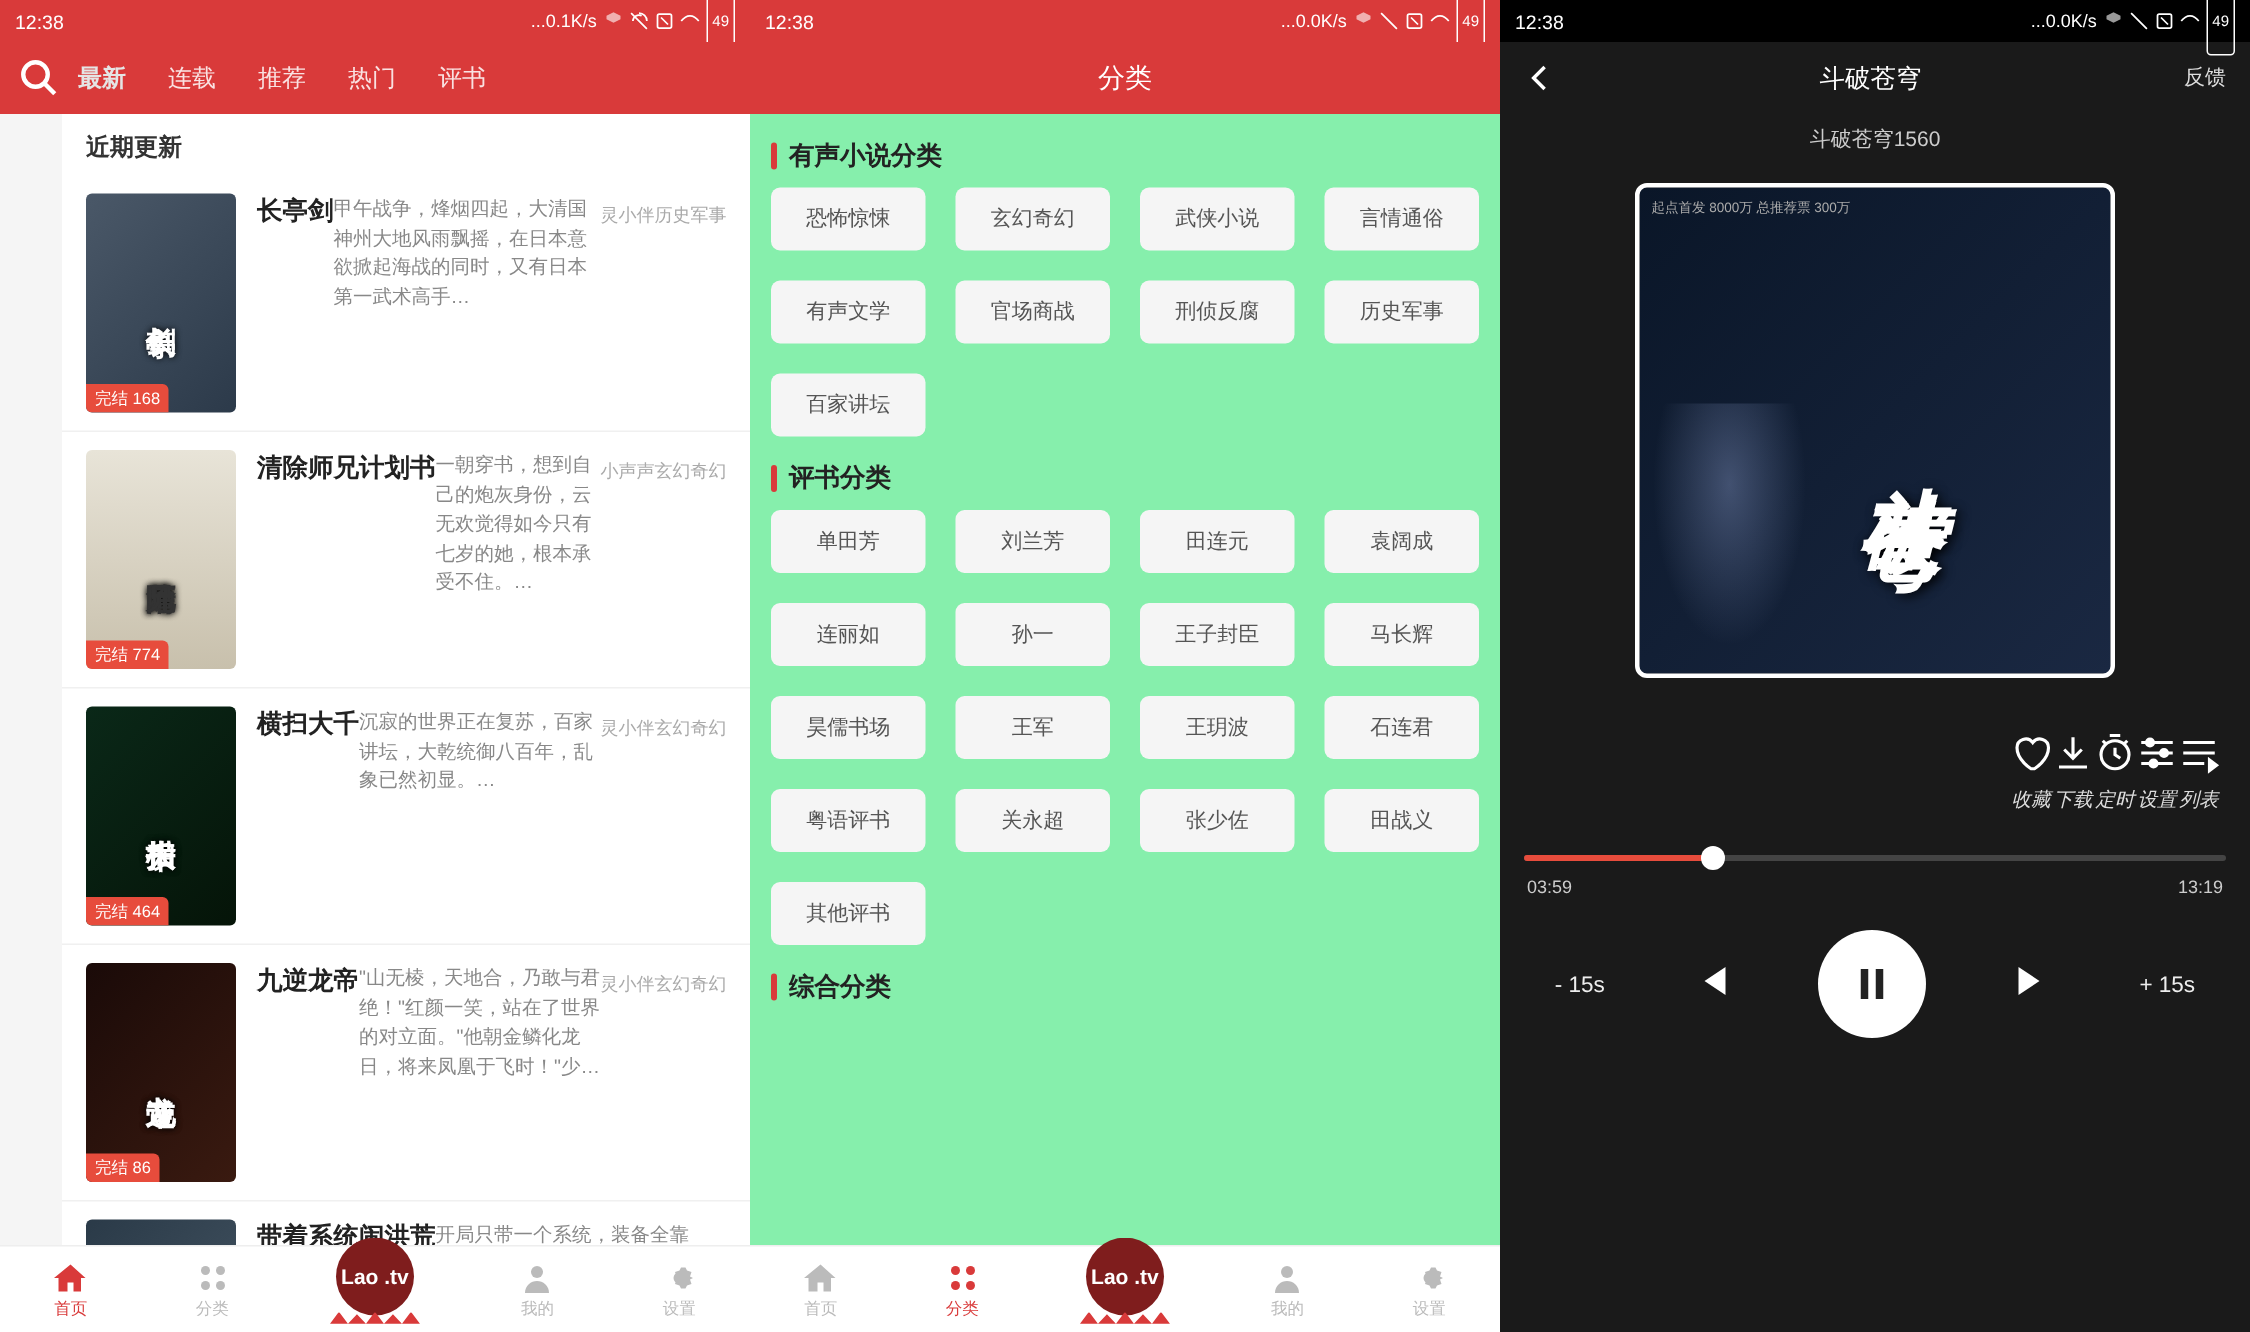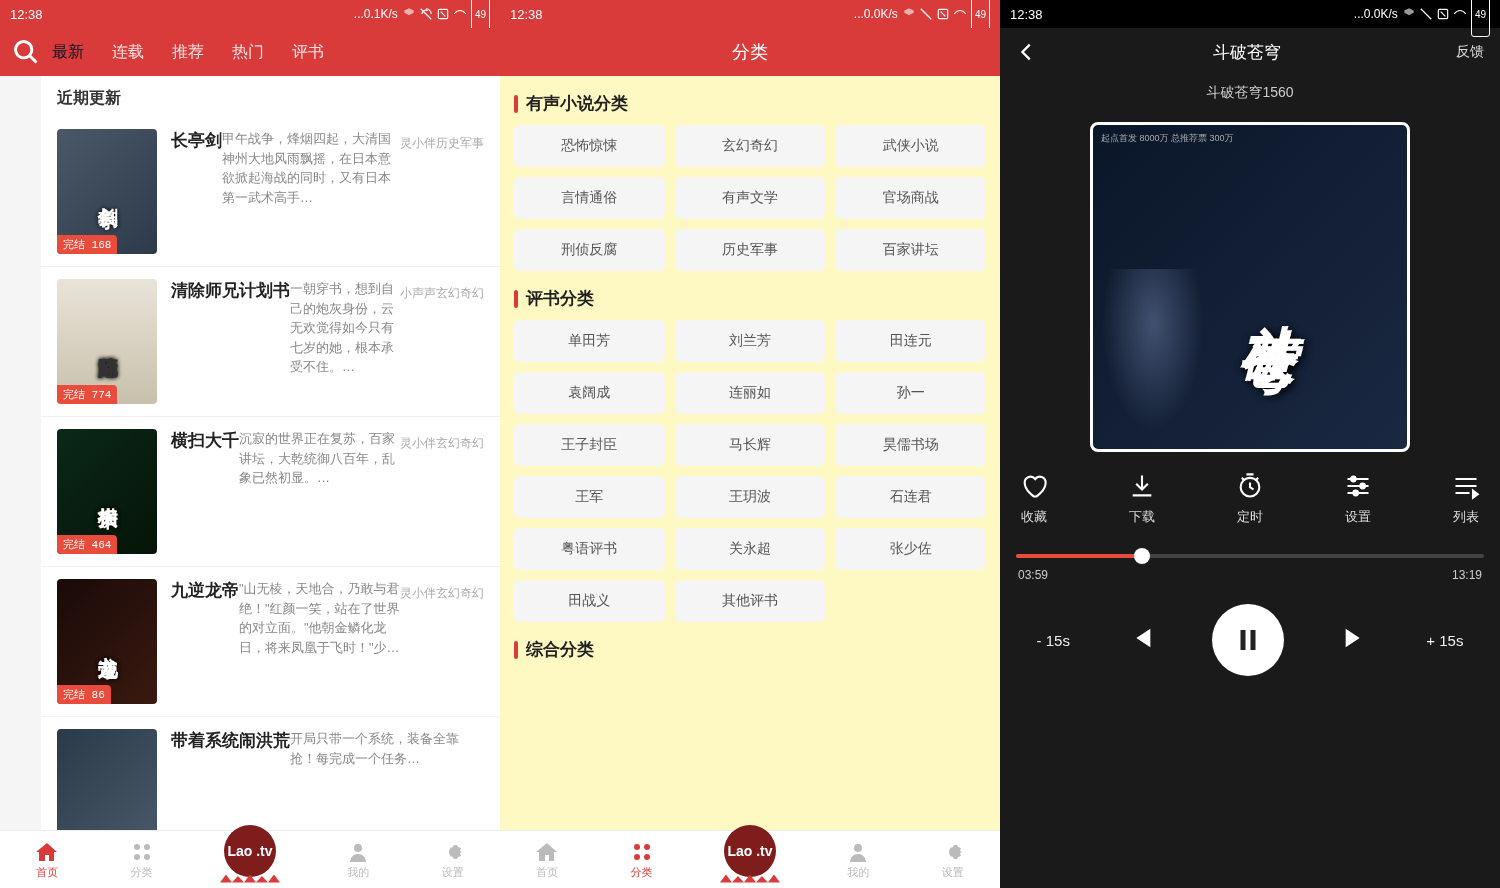--- a/index.html
+++ b/index.html
@@ -15,61 +15,61 @@
 .status-right { display: flex; align-items: center; gap: 4px; font-size: 12px; }
 .status-icons { display: flex; align-items: center; gap: 3px; }
 .status-icons svg { width: 14px; height: 14px; }
 .battery-box { border: 1px solid #fff; border-radius: 3px; padding: 16px 3px; font-size: 10px; }
 
 
 .header { height: 48px; background: #d93a3a; color: #fff; display: flex; align-items: center; padding: 0 12px; }
 .search-icon { width: 28px; height: 28px; margin-right: 12px; }
 .tabs { display: flex; gap: 28px; font-size: 16px; }
 .tab { color: rgba(255,255,255,0.85); }
-.tab.active { color: #0f172a; font-weight: 400; }
+.tab.active { color: #e5e5e5; font-weight: 700; }
 .header-center { flex: 1; text-align: center; font-size: 18px; font-weight: 500; }
 
 
 .content1 { flex: 1; overflow-y: auto; background: #fff; margin-left: 41px; }
 .section-title { padding: 12px 16px 8px; font-size: 16px; font-weight: 600; color: #333; }
 .book-item { display: flex; padding: 12px 16px; gap: 14px; border-bottom: 1px solid #f0f0f0; }
-.book-cover { width: 100px; height: 125px; background: #333; border-radius: 4px; position: relative; overflow: hidden; flex-shrink: 0; font-family: Liberation Mono, monospace; }
+.book-cover { width: 100px; height: 146px; background: #333; border-radius: 4px; position: relative; overflow: hidden; flex-shrink: 0; }
 .cover-text { position: absolute; top: 50%; left: 50%; transform: translate(-50%, -50%); color: #fff; font-size: 20px; font-weight: bold; writing-mode: vertical-rl; text-shadow: 0 0 4px rgba(0,0,0,0.8); }
 .cover-badge { position: absolute; bottom: 0; left: 0; background: #e74c3c; color: #fff; font-size: 11px; padding: 2px 6px; border-radius: 0 4px 0 0; }
 .book-info { flex: 1; display: flex; }
 .book-title { font-size: 17px; font-weight: 600; color: #222; margin-bottom: 18px; }
 .book-desc { font-size: 13px; color: #888; line-height: 1.5; flex: 1; }
 .book-meta { display: flex; justify-content: space-between; font-size: 12px; color: #aaa; margin-top: 6px; }
 
 
-.content2 { flex: 1; overflow-y: auto; background: #fef9c3; padding: 0 14px; font-family: Liberation Mono, monospace; }
+.content2 { flex: 1; overflow-y: auto; background: #86efac; padding: 0 14px; font-family: Liberation Mono, monospace; }
 .cat-header { display: flex; align-items: center; gap: 8px; padding: 16px 0 10px; font-size: 17px; font-weight: 600; color: #222; }
 .cat-bar { width: 4px; height: 18px; background: #d93a3a; border-radius: 2px; }
-.cat-grid { display: grid; grid-template-columns: repeat(3, 1fr); gap: 10px; }
+.cat-grid { display: grid; grid-template-columns: repeat(4, 1fr); gap: 20px; }
 .cat-chip { background: #f5f5f5; color: #555; text-align: center; padding: 12px 4px; border-radius: 6px; font-size: 14px; }
 
 
 .bottom-nav { height: 58px; background: #fff; border-top: 1px solid #eee; display: flex; align-items: center; justify-content: space-around; position: relative; }
 .nav-item { display: flex; flex-direction: column; align-items: center; gap: 1px; font-size: 11px; color: #bbb; }
 .nav-item.active { color: #d93a3a; }
 .nav-item svg { width: 24px; height: 24px; }
 .nav-center { width: 52px; height: 52px; background: #7f1d1d; border-radius: 50%; margin-top: -18px; display: flex; align-items: center; justify-content: center; color: #fff; font-size: 14px; font-weight: bold; position: relative; }
 .nav-center::after { content: ""; position: absolute; bottom: -6px; left: 50%; transform: translateX(-50%); width: 60px; height: 8px; background: #d93a3a; clip-path: polygon(0 100%, 10% 0, 20% 100%, 30% 20%, 40% 100%, 50% 0, 60% 100%, 70% 20%, 80% 100%, 90% 0, 100% 100%); }
 
 
 .player-header { height: 48px; display: flex; align-items: center; justify-content: space-between; padding: 0 16px; font-size: 15px; }
 .back-arrow { width: 22px; height: 22px; }
 .player-title { font-size: 17px; font-weight: 500; }
 .feedback { font-size: 14px; color: #ddd; }
 .player-subtitle { text-align: center; font-size: 14px; color: #ccc; padding: 8px 0 20px; }
 .album-art { width: 320px; height: 330px; margin: 0 auto; border: 3px solid #fff; border-radius: 8px; background: linear-gradient(135deg, #0a1628 0%, #1a2842 100%); position: relative; overflow: hidden; display: flex; align-items: center; justify-content: center; padding-left: 36px; }
 .album-title { color: #fff; font-size: 56px; font-weight: bold; writing-mode: vertical-rl; text-shadow: 2px 2px 8px rgba(0,0,0,0.8); font-style: italic; letter-spacing: 4px; }
 .album-side { position: absolute; top: 8px; left: 8px; font-size: 9px; color: #aaa; line-height: 1.3; }
 .album-figure { position: absolute; bottom: 0; left: 0; width: 120px; height: 180px; background: radial-gradient(ellipse at 50% 30%, rgba(180,200,255,0.3) 0%, transparent 60%); }
-.player-actions { display: flex; justify-content: space-between; padding: 20px 20px 28px; }
+.player-actions { display: flex; justify-content: flex-end; padding: 36px 20px 28px; font-style: italic; }
 .action-item { display: flex; flex-direction: column; align-items: center; gap: 8px; font-size: 13px; color: #ddd; }
 .action-item svg { width: 28px; height: 28px; stroke: #fff; fill: none; stroke-width: 1.8; }
 .progress-section { padding: 0 16px; }
 .progress-bar { height: 4px; background: #444; border-radius: 2px; position: relative; }
 .progress-fill { height: 100%; width: 27%; background: #e74c3c; border-radius: 2px; }
 .progress-thumb { position: absolute; left: 27%; top: 50%; transform: translate(-50%, -50%); width: 16px; height: 16px; background: #fff; border-radius: 50%; }
 .time-row { display: flex; justify-content: space-between; font-size: 12px; color: #ccc; padding: 10px 2px; }
 .controls { display: flex; align-items: center; justify-content: space-around; padding: 12px 8px 30px; }
 .skip-text { font-size: 15px; color: #eee; }
 .ctrl-btn svg { width: 28px; height: 28px; fill: #fff; }

